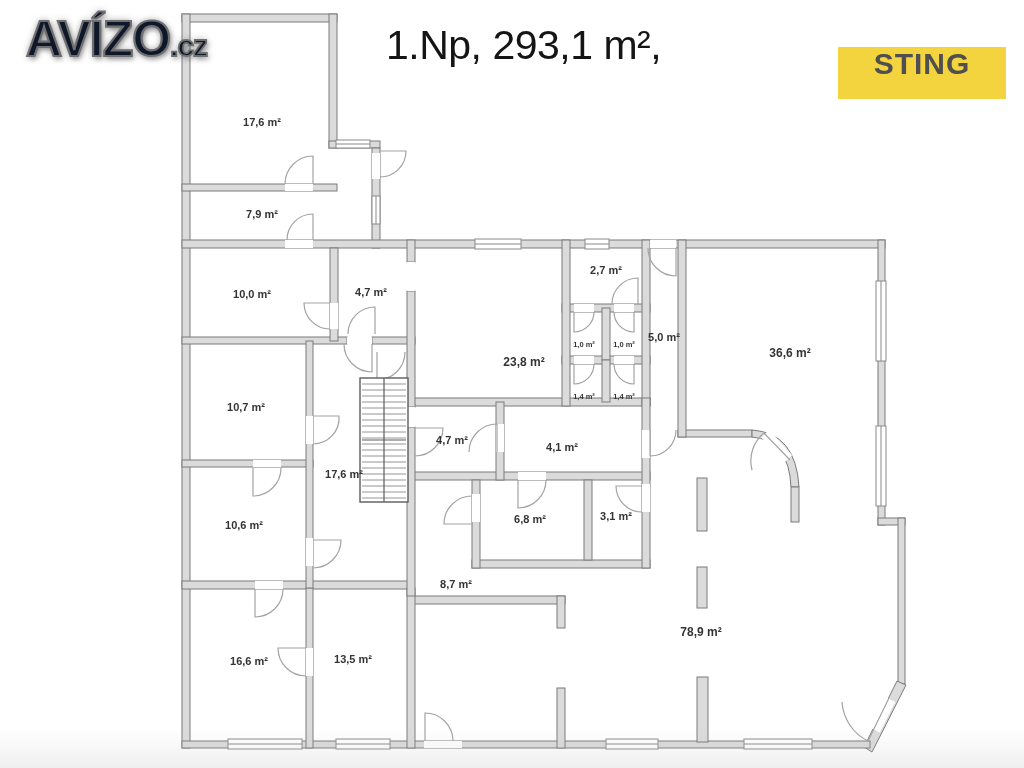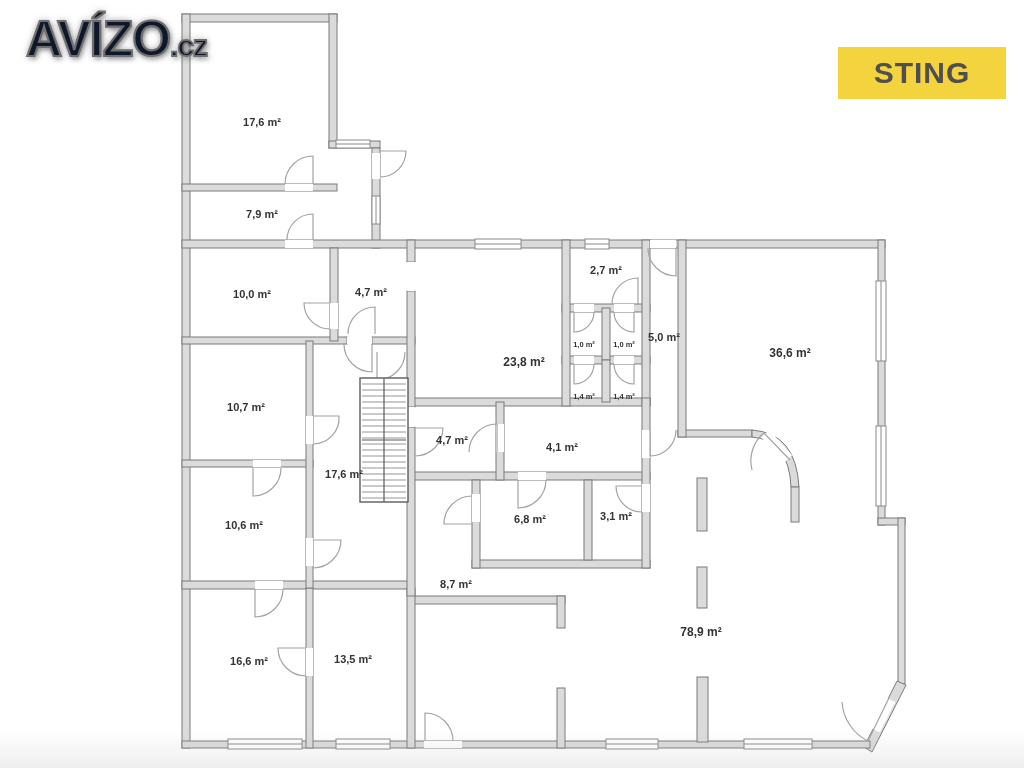--- a/index.html
+++ b/index.html
@@ -12,21 +12,21 @@
         font-weight:900;color:#0f172a;letter-spacing:-1px;
         -webkit-text-stroke:2.2px #6f6f6f;
         text-shadow:0 0 7px rgba(100,100,100,.65), 2px 3px 5px rgba(90,90,90,.55);}
   .logo .main{font-size:50px;}
   .logo .suffix{font-size:30px;-webkit-text-stroke:1.8px #6f6f6f;}
   
   .title{position:absolute;left:386px;top:20px;z-index:4;color:#151515;
          font-size:41px;line-height:1.26;letter-spacing:-0.5px;font-weight:400;}
   
   .badge{position:absolute;left:838px;top:47px;width:168px;height:52px;z-index:4;
-         background:var(--badge-bg,#f3d43e);display:flex;align-items:center;justify-content:center;}
+         background:var(--badge-bg,#f3d43e);display:flex;align-items:flex-start;justify-content:center;}
   .badge span{font-size:30px;font-weight:800;letter-spacing:1px;color:var(--badge-fg,#4f4f4f);}
   
   svg{position:absolute;left:0;top:0;}
   .wall{fill:#dbdbdb;stroke:#7a7a7a;stroke-width:1;}
   .gap{fill:#ffffff;stroke:none;}
   .win{fill:#ffffff;stroke:#8a8a8a;stroke-width:1;}
   .winline{stroke:#8a8a8a;stroke-width:1;fill:none;}
   .door{stroke:#a3a3a3;stroke-width:1.2;fill:none;}
   .stairs-box{fill:#ffffff;stroke:#5c5c5c;stroke-width:1.4;}
   .rung{stroke:#8b8b8b;stroke-width:0.9;fill:none;}
@@ -37,20 +37,21 @@
   .rl.small{font-size:7.5px;}
 </style>
 </head>
 <body>
 
 <div id="stage" style="--badge-bg:#f3d43e;--badge-fg:#4f4f4f;">
 
   <div class="logo"><span class="main">AVÍZO</span><span class="suffix">.cz</span></div>
 
   <div class="title">
+    <div>1.Np, 293,1 m²,</div>
   </div>
 
   <div class="badge">
     <span>STING</span>
   </div>
 
   <svg width="1024" height="768" viewBox="0 0 1024 768">
 
     <g>
 

